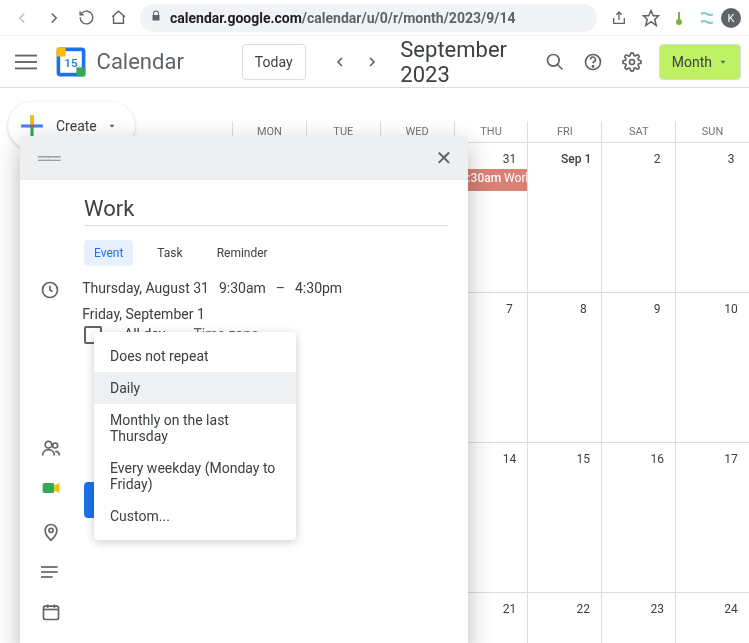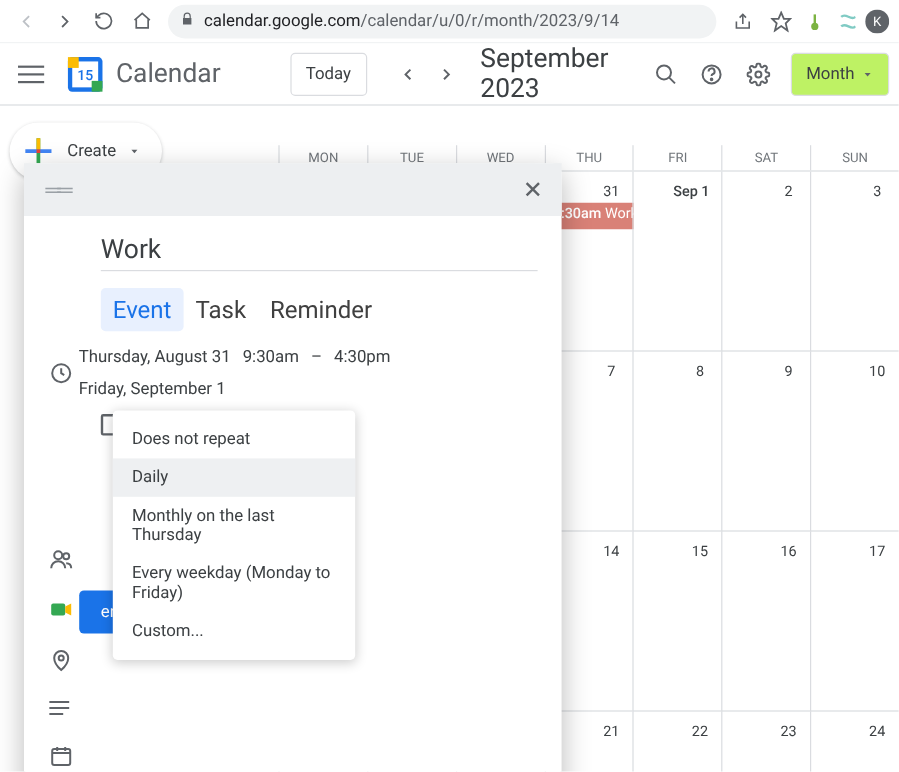--- a/index.html
+++ b/index.html
@@ -1,21 +1,21 @@
 <!DOCTYPE html>
 <html><head>
 <meta charset="utf-8">
 <style>
 * { margin: 0; padding: 0; box-sizing: border-box; font-family: 'Google Sans', Roboto, Arial, sans-serif; }
 body { background: #fff; width: 749px; height: 643px; overflow: hidden; position: relative; }
 
 .browser-bar { height: 36px; background: #fff; display: flex; align-items: center; padding: 0 8px; border-bottom: 1px solid #f1f3f4; gap: 4px; }
 .browser-btn { width: 28px; height: 28px; display: flex; align-items: center; justify-content: center; border-radius: 14px; color: #5f6368; cursor: pointer; }
 .browser-btn.disabled { color: #bdc1c6; }
-.address-bar { flex: 1; display: flex; align-items: center; background: #f1f3f4; border-radius: 16px; height: 28px; padding: 0 10px; gap: 8px; margin: 0 4px; }
+.address-bar { flex: 1; display: flex; align-items: center; background: #f1f3f4; border-radius: 16px; height: 28px; padding: 0 10px; gap: 8px; margin: 0 4px; font-weight: bold; }
 .lock-icon { color: #5f6368; font-size: 12px; }
 .url-text { font-size: 14px; color: #202124; white-space: nowrap; }
 .url-path { color: #5f6368; }
 .ext-icons { display: flex; align-items: center; gap: 6px; }
 .ext-icon { width: 20px; height: 20px; display: flex; align-items: center; justify-content: center; }
 
 .gcal-header { height: 52px; display: flex; align-items: center; padding: 0 8px; gap: 8px; border-bottom: 1px solid #dadce0; }
 .hamburger { width: 48px; height: 48px; display: flex; align-items: center; justify-content: center; color: #5f6368; cursor: pointer; }
 .cal-logo { width: 40px; height: 40px; display: flex; align-items: center; justify-content: center; }
 .cal-title { font-size: 22px; color: #5f6368; margin-right: 14px; }
@@ -39,32 +39,32 @@
 .day-num { display: inline-block; width: 24px; height: 24px; line-height: 24px; text-align: center; }
 .day-cell.bold { font-weight: 500; }
 .event-chip { position: absolute; left: 0; right: -1px; top: 26px; height: 22px; background: #d98177; color: #fff; font-size: 12px; padding: 2px 6px; text-align: left; border-radius: 4px 0 0 4px; white-space: nowrap; overflow: hidden; }
 
 .quick-add { position: absolute; left: 20px; top: 136px; width: 448px; background: #fff; border-radius: 8px; box-shadow: 0 8px 24px rgba(0,0,0,.28); z-index: 50; }
 .qa-header { display: flex; align-items: center; justify-content: space-between; padding: 6px 8px 6px 18px; background: #edeff1; }
 .qa-drag { color: #9aa0a6; letter-spacing: -3px; font-size: 18px; }
 .qa-close { width: 32px; height: 32px; display: flex; align-items: center; justify-content: center; color: #5f6368; cursor: pointer; font-size: 20px; }
 .qa-body { padding: 12px 16px 16px 16px; }
 .qa-title { margin-left: 48px; font-size: 22px; color: #3c4043; border: none; border-bottom: 1px solid #dadce0; width: calc(100% - 52px); padding: 4px 0; }
-.qa-tabs { margin: 14px 0 14px 48px; display: flex; font-size: 20px; }
+.qa-tabs { margin: 14px 0 14px 48px; display: flex; gap: 14px; font-size: 12px; }
 .qa-tab { padding: 6px 10px; border-radius: 4px; color: #404040; cursor: pointer; }
 .qa-tab.active { background: #e8f0fe; color: #1a73e8; }
-.qa-row { display: flex; align-items: center; min-height: 36px; margin-bottom: 4px; }
+.qa-row { display: flex; gap: 18px; min-height: 36px; margin-bottom: 4px; }
 .qa-icon { width: 30px; display: flex; justify-content: center; color: #5f6368; }
 .qa-datetime { font-size: 14px; color: #3c4043; display: flex; gap: 10px; align-items: center; white-space: nowrap; flex-wrap: wrap; }
 .qa-checkbox { width: 18px; height: 18px; border: 2px solid #5f6368; border-radius: 2px; margin-left: 0; }
 .allday { font-size: 14px; color: #3c4043; margin-left: 4px; }
 .tz { font-size: 14px; color: #5f6368; margin-left: 10px; }
 .qa-conf { margin-left: 48px; height: 36px; padding: 0 18px; border: none; border-radius: 4px; background: #1a73e8; color: #fff; font-size: 14px; cursor: pointer; margin-top: 4px; }
 
-.repeat-menu { position: absolute; left: 94px; top: 342px; width: 202px; background: #fff; border-radius: 4px; box-shadow: 0 2px 10px rgba(0,0,0,.2); z-index: 60; padding: 8px 0; }
+.repeat-menu { position: absolute; left: 94px; top: 332px; width: 202px; background: #fff; border-radius: 4px; box-shadow: 0 2px 10px rgba(0,0,0,.2); z-index: 60; padding: 8px 0; }
 .repeat-item { padding: 8px 16px; font-size: 14px; color: #3c4043; cursor: pointer; }
 .repeat-item:hover, .repeat-item.hover { background: #eef0f2; }
 </style>
 </head>
 <body>
 
 <div class="browser-bar">
   <div class="browser-btn disabled">
     <svg width="18" height="18" viewBox="0 0 24 24" fill="none" stroke="currentColor" stroke-width="2">
         <polyline points="15 18 9 12 15 6"></polyline>

